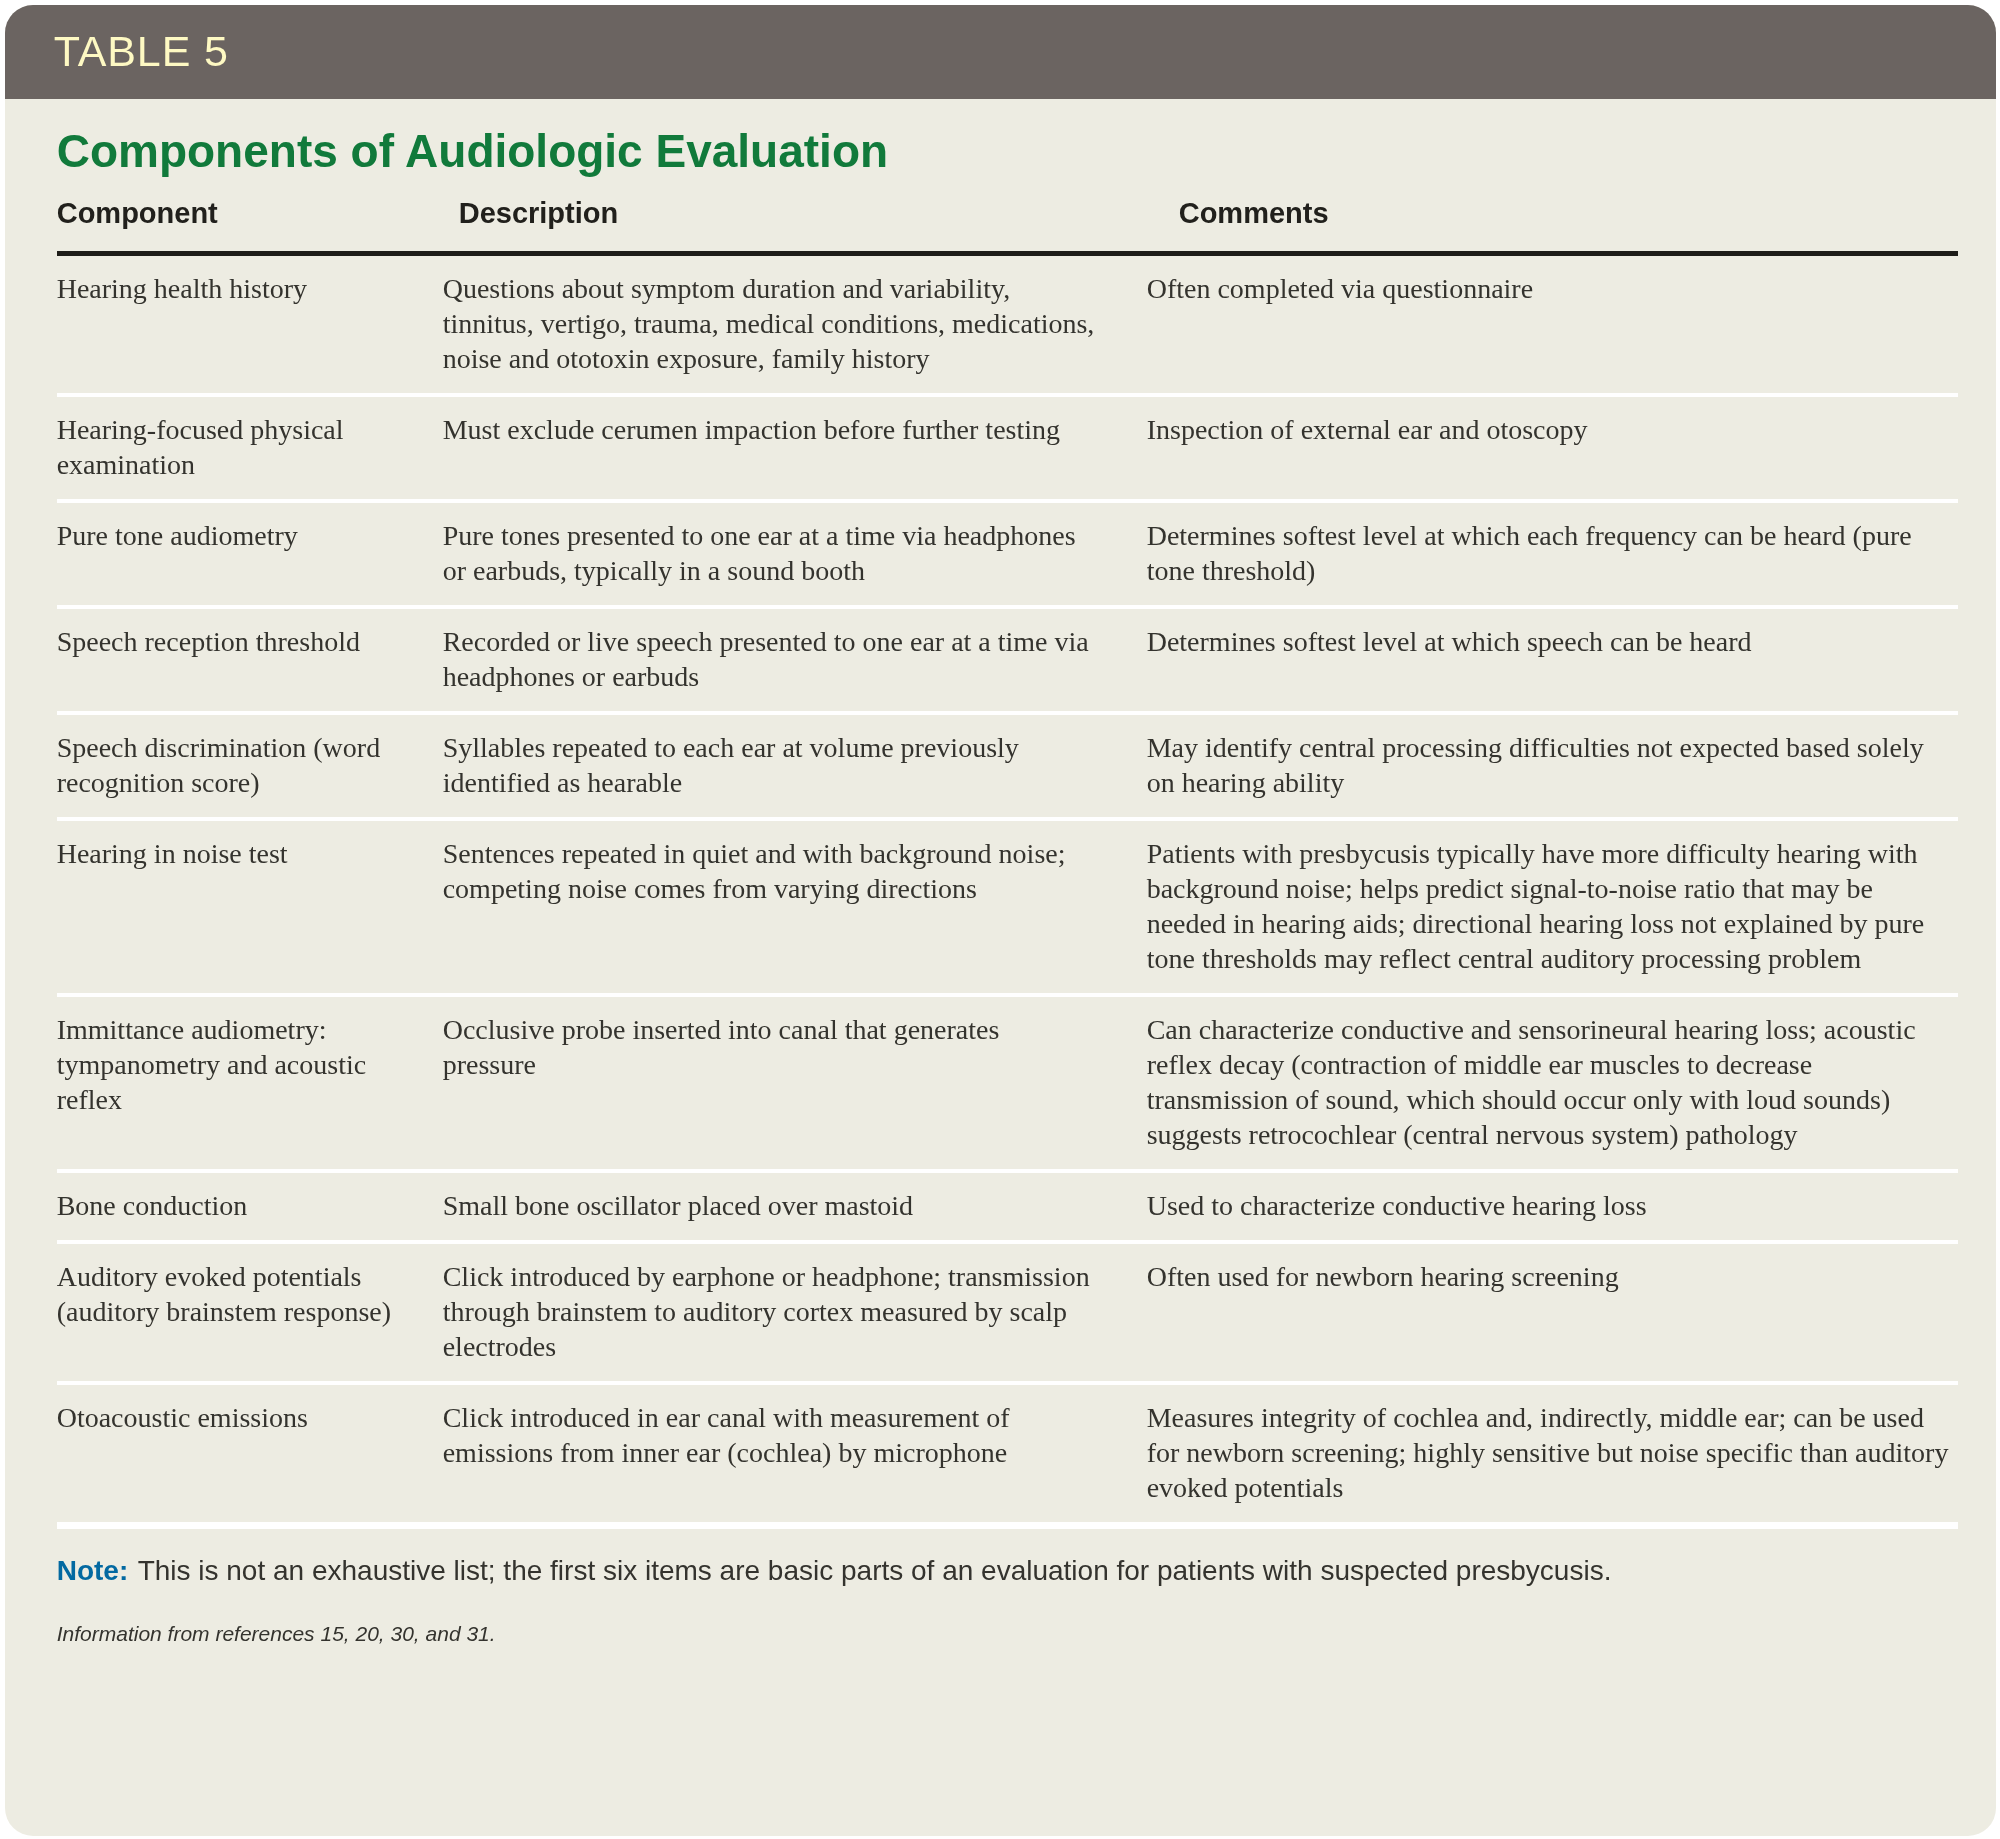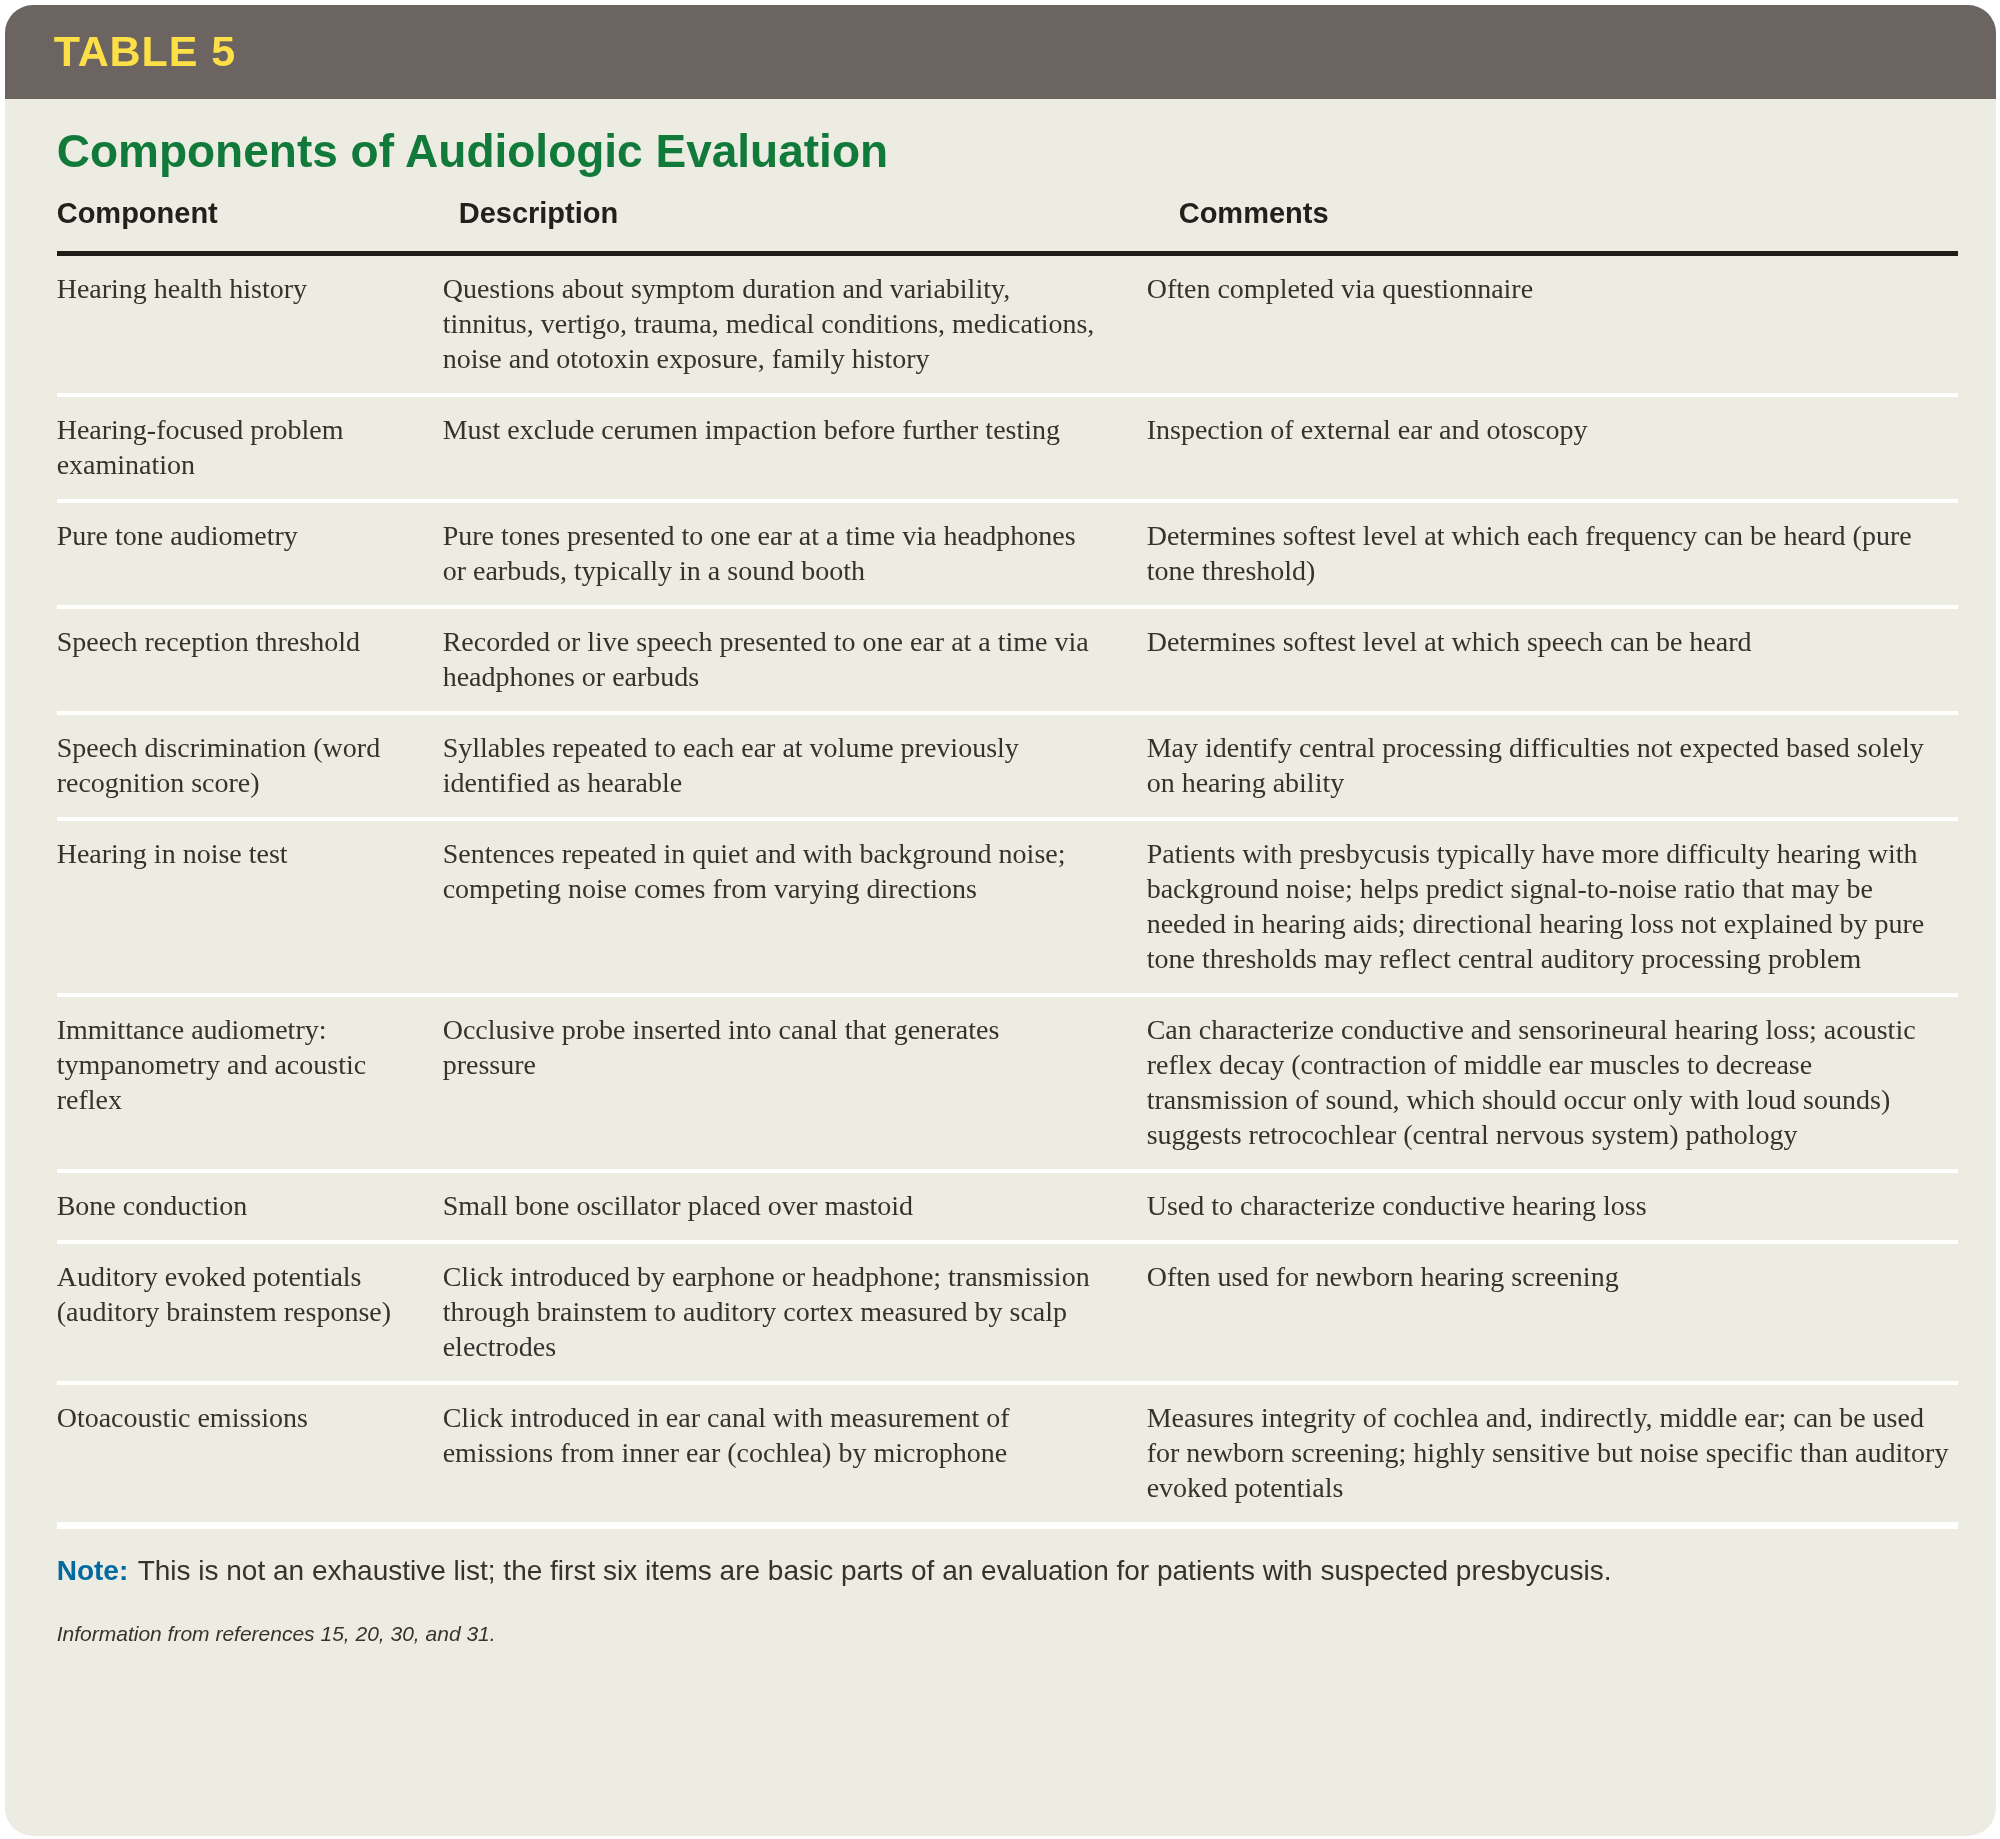--- a/index.html
+++ b/index.html
@@ -20,23 +20,23 @@
     color: #34332e;
   }
   .bar {
     height: 94px;
     background: #6b6461;
     display: flex;
     align-items: center;
     padding-left: 49px;
   }
   .bar .tag {
-    color: #fde047;
+    color: #fef9c3;
     font-size: 43px;
-    font-weight: bold;
+    font-weight: normal;
     letter-spacing: 0.9px;
   }
   .content {
     padding: 0 38px 0 52px;
   }
   h1.title {
     color: #117a3b;
     font-size: 46px;
     line-height: 49px;
     font-weight: bold;
@@ -96,21 +96,21 @@
       <div class="cell c3">Comments</div>
     </div>
 
     <div class="rows">
       <div class="row">
         <div class="cell c1">Hearing health history</div>
         <div class="cell c2">Questions about symptom duration and variability, tinnitus, vertigo, trauma, medical conditions, medications, noise and ototoxin exposure, family history</div>
         <div class="cell c3">Often completed via questionnaire</div>
       </div>
       <div class="row">
-        <div class="cell c1">Hearing-focused problem examination</div>
+        <div class="cell c1">Hearing-focused physical examination</div>
         <div class="cell c3">Must exclude cerumen impaction before further testing</div>
         <div class="cell c2">Inspection of external ear and otoscopy</div>
       </div>
       <div class="row">
         <div class="cell c1">Pure tone audiometry</div>
         <div class="cell c2">Pure tones presented to one ear at a time via headphones or earbuds, typically in a sound booth</div>
         <div class="cell c3">Determines softest level at which each frequency can be heard (pure tone threshold)</div>
       </div>
       <div class="row">
         <div class="cell c1">Speech reception threshold</div>

